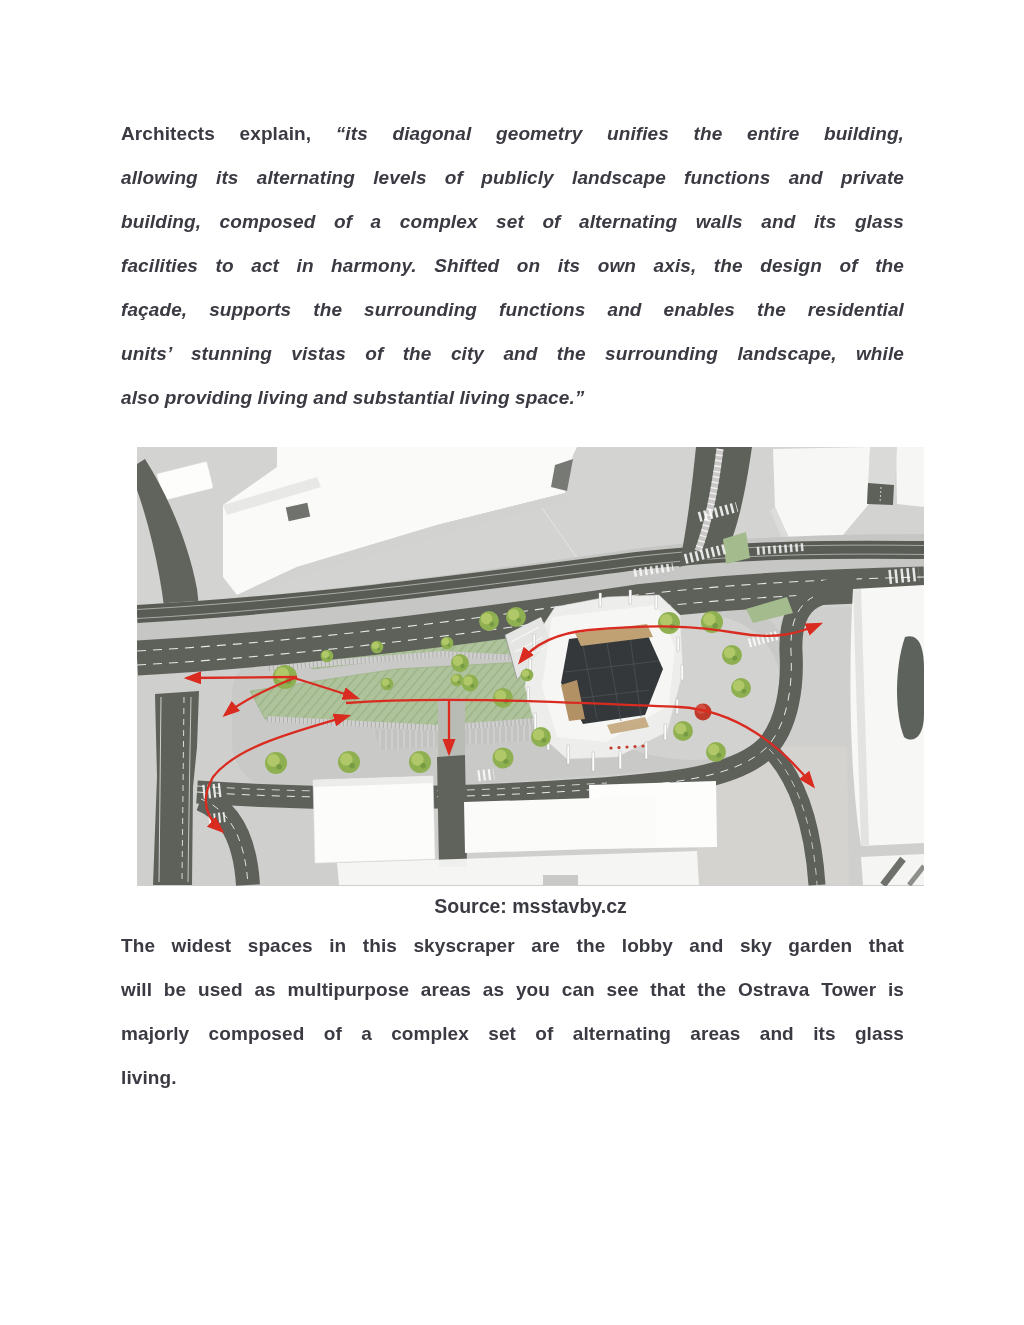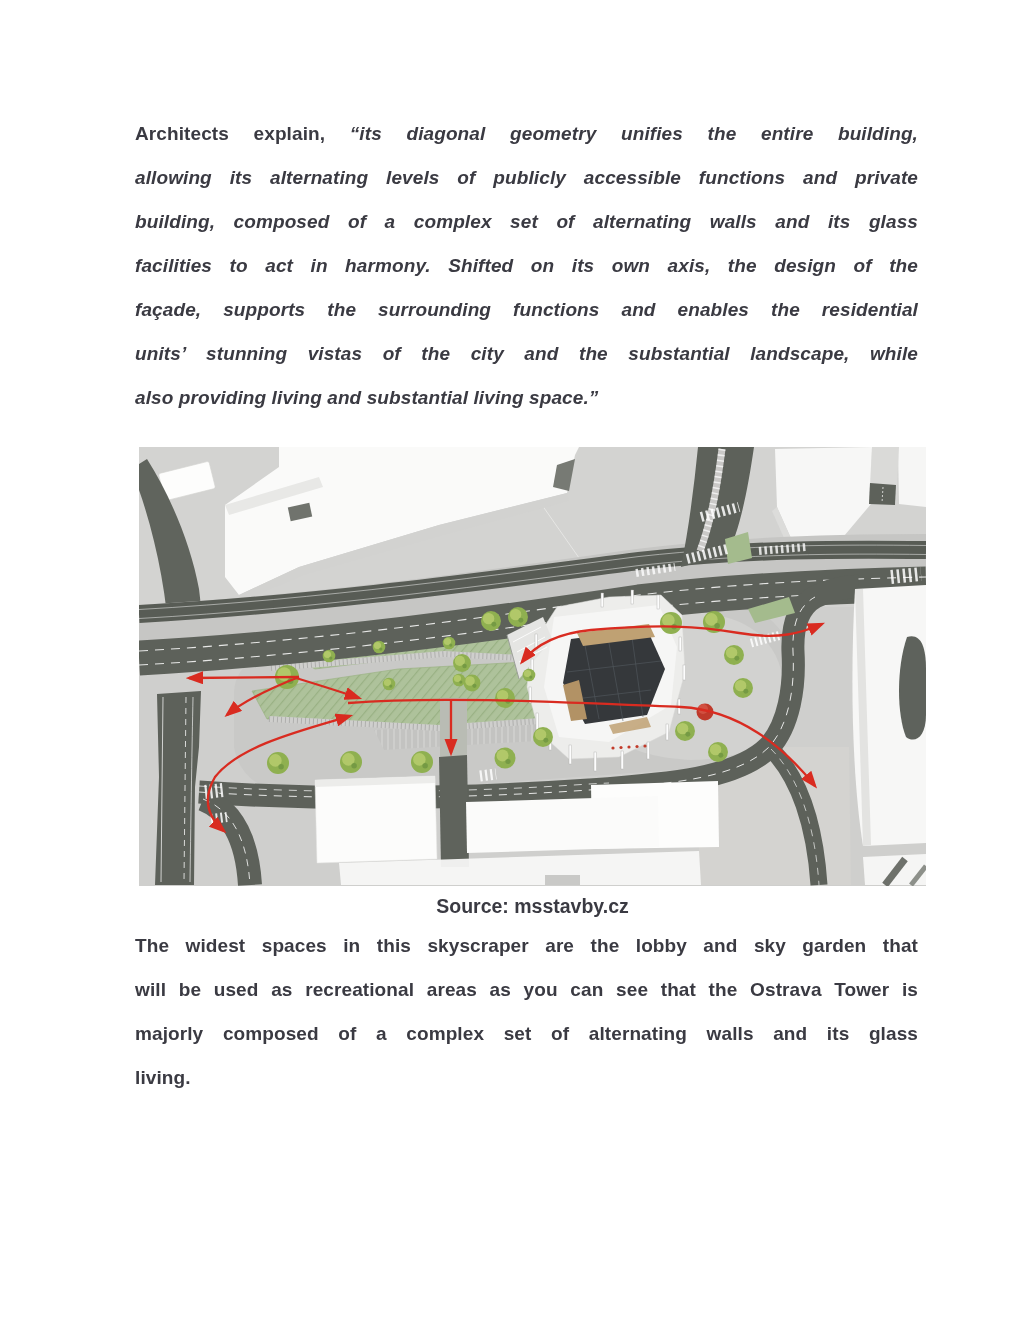--- a/index.html
+++ b/index.html
@@ -1,44 +1,44 @@
 <!DOCTYPE html>
 <html><head>
 <meta charset="utf-8">
 <style>
   html,body { margin:0; padding:0; background:#ffffff; }
   body {
     width:1024px; height:1325px; position:relative; overflow:hidden;
     font-family:"Liberation Sans", sans-serif; color:#3a3a42;
   }
-  .content { position:absolute; left:135px; top:112px; width:783px; }
+  .content { position:absolute; left:121px; top:112px; width:783px; }
   .para { font-weight:700; }
   .line { height:44px; line-height:44px; font-size:19px; letter-spacing:0.1px; }
   .jl { text-align:justify; text-align-last:justify; }
   .it { font-style:italic; }
-  figure { margin:27px 0 0 4px; padding:0; width:787px; }
+  figure { margin:27px 0 0 16px; padding:0; width:787px; }
   figure svg { display:block; }
   figcaption {
     margin-top:6px; height:28px; line-height:28px;
     text-align:center; font-weight:700; font-size:19.5px;
   }
   .para2 { margin-top:4px; }
 </style>
 </head>
 <body>
 
 <div class="content">
 
   <div class="para">
     <div class="line jl"><span>Architects explain,</span> <span class="it">“its diagonal geometry unifies the entire building,</span></div>
-    <div class="line jl it">allowing its alternating levels of publicly accessible functions and private</div>
+    <div class="line jl it">allowing its alternating levels of publicly landscape functions and private</div>
     <div class="line jl it">building, composed of a complex set of alternating walls and its glass</div>
     <div class="line jl it">facilities to act in harmony. Shifted on its own axis, the design of the</div>
     <div class="line jl it">façade, supports the surrounding functions and enables the residential</div>
-    <div class="line jl it">units’ stunning vistas of the city and the substantial landscape, while</div>
+    <div class="line jl it">units’ stunning vistas of the city and the surrounding landscape, while</div>
     <div class="line it">also providing living and substantial living space.”</div>
   </div>
 
   <figure>
     <svg width="787" height="439" viewBox="0 0 787 439" role="img" aria-label="Aerial site plan rendering of the Ostrava Tower plaza: gray roads with white lane markings, white buildings, green terraced gardens with trees, a central tower footprint with dark roof, and red pedestrian flow arrows">
       <defs>
         <marker id="ah" viewBox="0 0 8 6" refX="6.5" refY="3" markerWidth="7.6" markerHeight="5.7" orient="auto-start-reverse">
           <path d="M0,0 L8,3 L0,6 Z" fill="#d92b20"></path>
         </marker>
         <pattern id="gh" width="7" height="7" patternUnits="userSpaceOnUse" patternTransform="rotate(40)">
@@ -219,18 +219,18 @@
         <path d="M383,215 C398,196 420,186 452,183 C520,177 560,179 600,186 C640,193 662,186 683,177" marker-start="url(#ah)" marker-end="url(#ah)"></path>
         <path d="M209,256 C300,249 420,255 542,260 C600,263 645,300 676,339" marker-end="url(#ah)"></path>
         <path d="M312,252 L312,306" marker-end="url(#ah)"></path>
       </g>
     </svg>
     <figcaption>Source: msstavby.cz</figcaption>
   </figure>
 
   <div class="para para2">
     <div class="line jl">The widest spaces in this skyscraper are the lobby and sky garden that</div>
-    <div class="line jl">will be used as recreational areas as you can see that the Ostrava Tower is</div>
-    <div class="line jl">majorly composed of a complex set of alternating walls and its glass</div>
+    <div class="line jl">will be used as multipurpose areas as you can see that the Ostrava Tower is</div>
+    <div class="line jl">majorly composed of a complex set of alternating areas and its glass</div>
     <div class="line">living.</div>
   </div>
 
 </div>
 
 </body></html>

